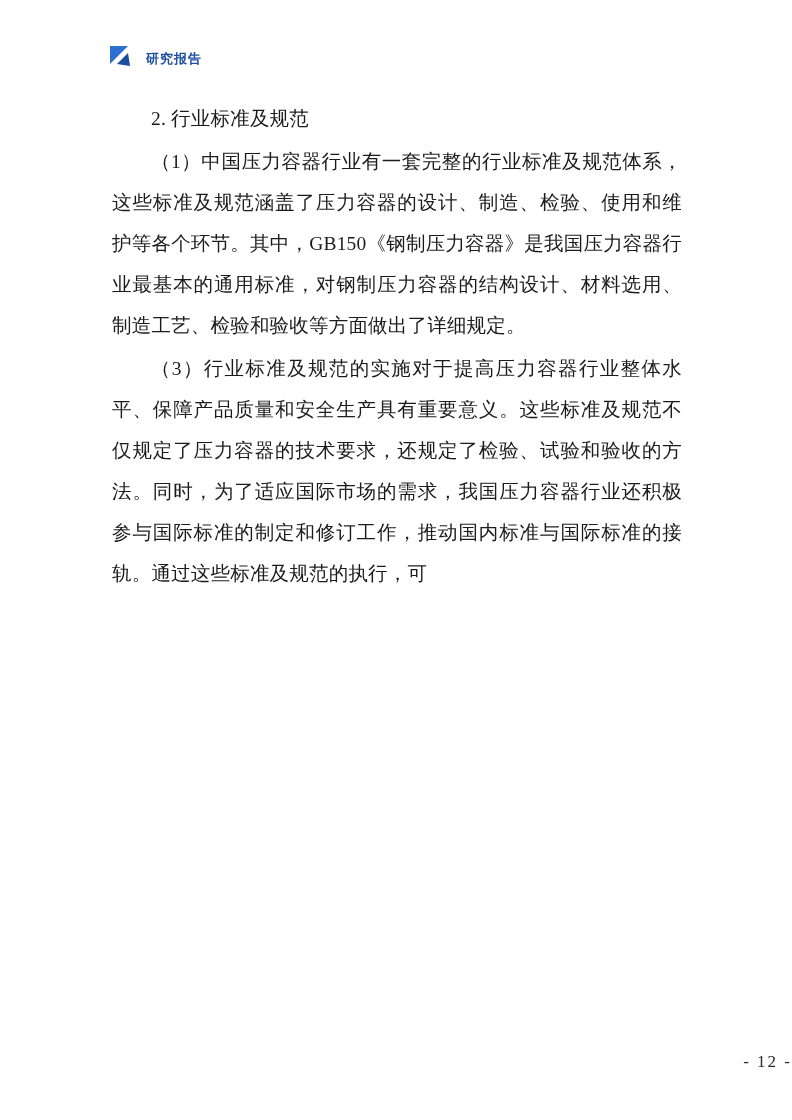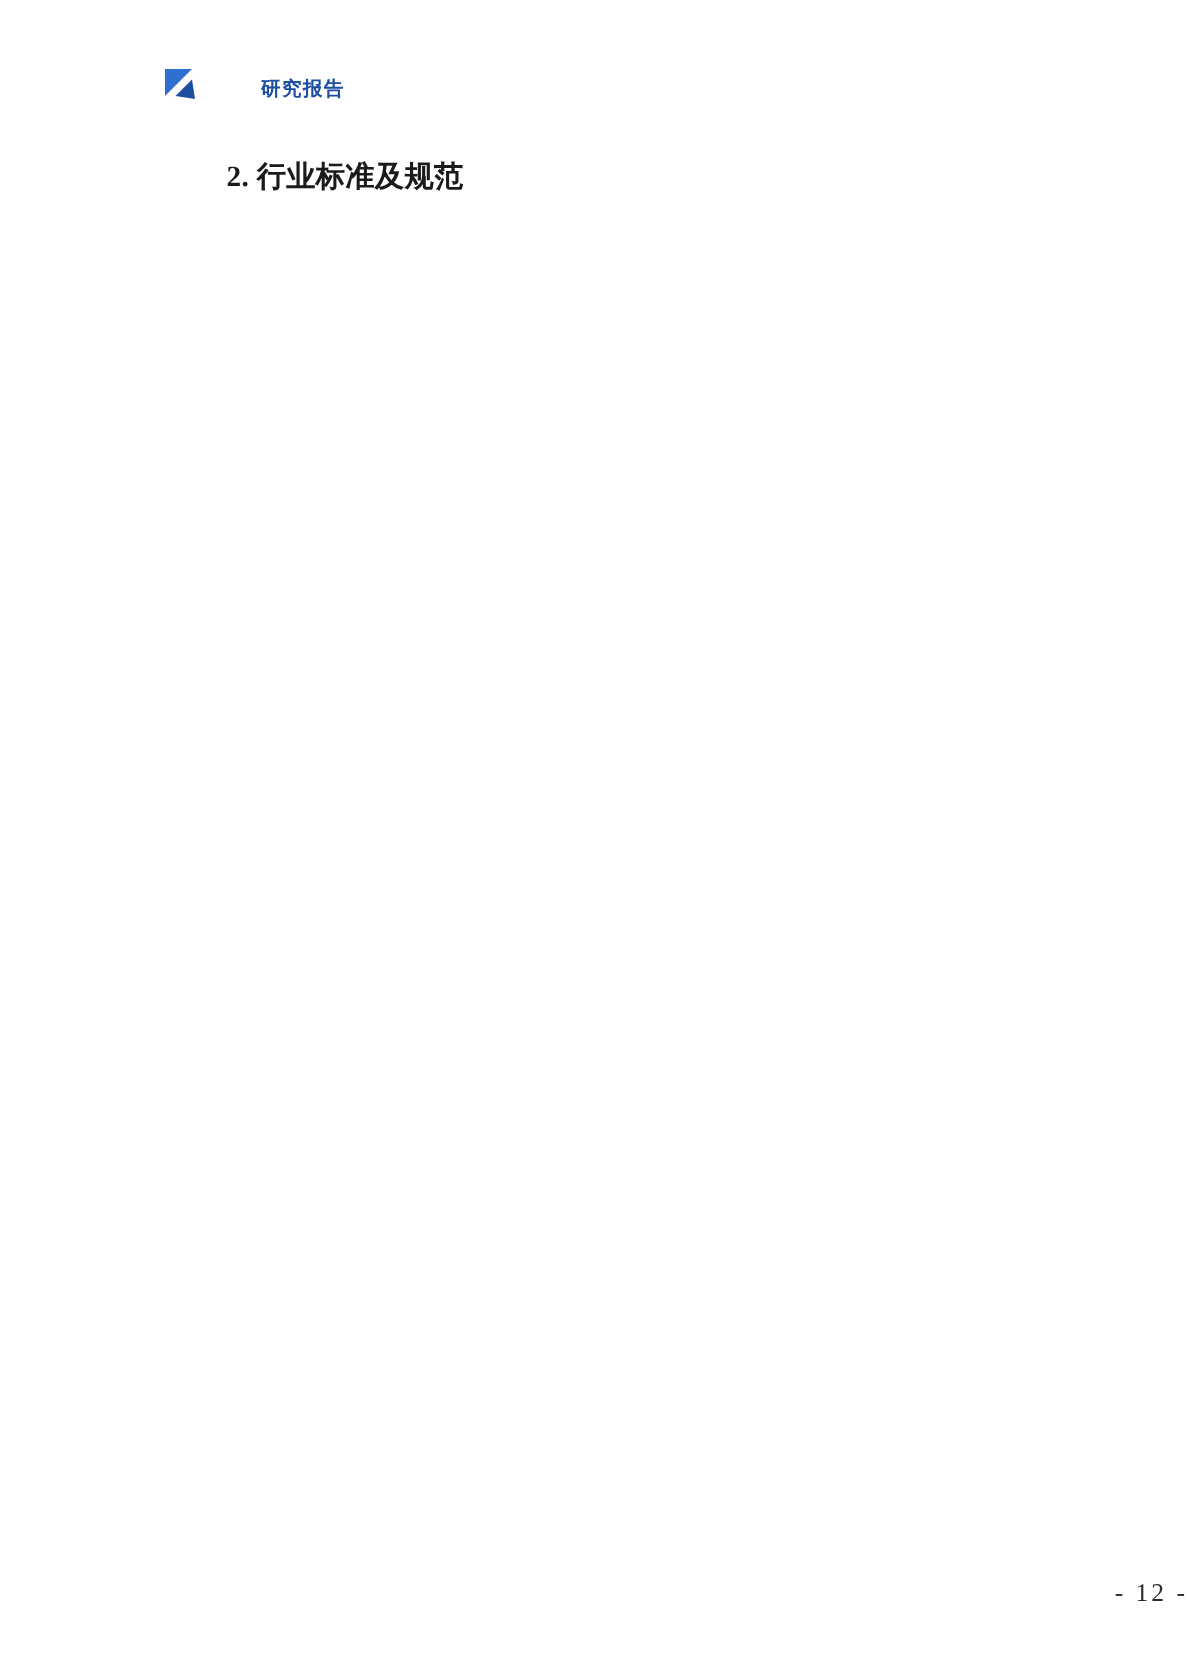--- a/index.html
+++ b/index.html
@@ -36,21 +36,20 @@
     height: 30px;
     position: relative;
   }
   .logo-mark svg { display: block; }
   .logo-text {
     font-family: Liberation Serif, serif;
     font-size: 13px;
     letter-spacing: 1px;
     color: #1b4ea0;
     font-weight: 700;
-    margin-left: 28px;
   }
   
   .content {
     position: absolute;
     top: 98px;
     left: 112px;
     width: 570px;
   }
   p {
     margin: 0 0 2px 0;
@@ -59,21 +58,21 @@
     text-align: justify;
     text-justify: inter-ideograph;
     letter-spacing: 0.2px;
     color: #1b1b1b;
   }
   p.indent {
     text-indent: 39px;
   }
   p.heading {
     text-indent: 39px;
-    font-weight: 700;
+    font-weight: 400;
     font-family: "Liberation Serif", "DejaVu Serif", serif;
   }
   
   .footer {
     position: absolute;
     bottom: 48px;
     left: 0;
     width: 100%;
     text-align: right;
     font-size: 17px;
@@ -91,17 +90,19 @@
       <svg width="30" height="30" viewBox="0 0 30 30" aria-hidden="true">
         <path d="M2 2 H20 L2 20 Z" fill="#2f6fd0"></path>
         <path d="M9 20 L20 9 L22 22 Z" fill="#1b4ea0"></path>
       </svg>
     </span>
     <span class="logo-text">研究报告</span>
   </div>
 
   <div class="content">
     <p class="heading">2. 行业标准及规范</p>
+    <p class="indent">（1）中国压力容器行业有一套完整的行业标准及规范体系，这些标准及规范涵盖了压力容器的设计、制造、检验、使用和维护等各个环节。其中，GB150《钢制压力容器》是我国压力容器行业最基本的通用标准，对钢制压力容器的结构设计、材料选用、制造工艺、检验和验收等方面做出了详细规定。</p>
+    <p class="indent">（3）行业标准及规范的实施对于提高压力容器行业整体水平、保障产品质量和安全生产具有重要意义。这些标准及规范不仅规定了压力容器的技术要求，还规定了检验、试验和验收的方法。同时，为了适应国际市场的需求，我国压力容器行业还积极参与国际标准的制定和修订工作，推动国内标准与国际标准的接轨。通过这些标准及规范的执行，可</p>
   </div>
 
   <div class="footer">- 12 -</div>
 
 </div>
 
 </body></html>

